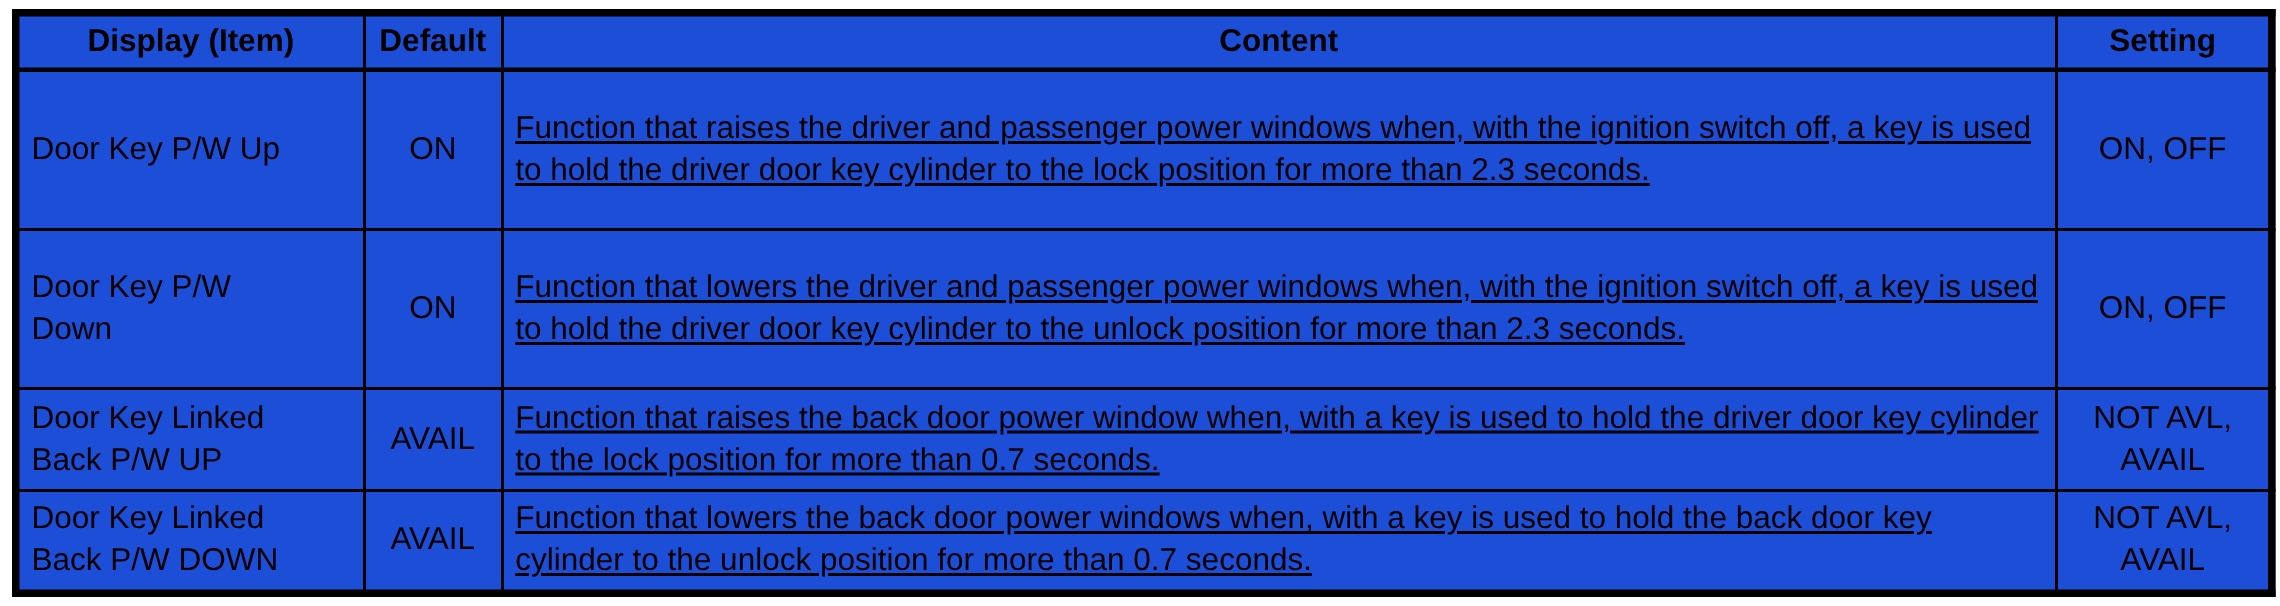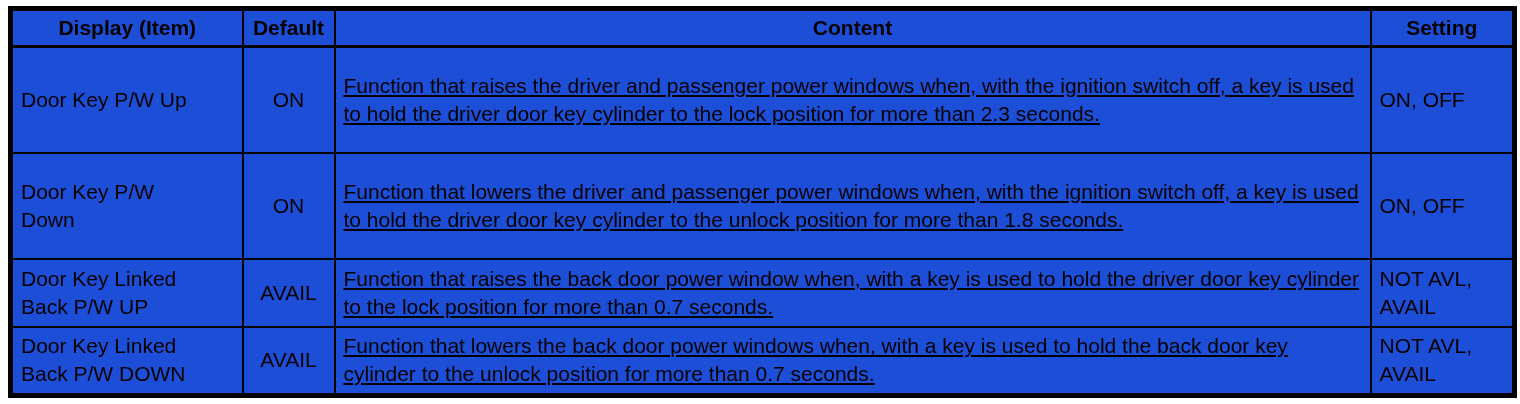--- a/index.html
+++ b/index.html
@@ -50,20 +50,21 @@
   }
   td.cell-default {
     text-align: center;
   }
   td.cell-content {
     text-align: left;
     padding: 6px 8px;
     text-decoration: underline;
   }
   td.cell-setting {
+    text-align: center;
     white-space: pre-line;
     margin-left: 33px;
   }
   tr.row-tall  { height: 104px; }
   tr.row-short { height: 58px; }
 </style>
 </head>
 <body>
 
 <div class="page">
@@ -86,21 +87,21 @@
       <tr class="row-tall">
         <td class="cell-display">Door Key P/W Up</td>
         <td class="cell-default">ON</td>
         <td class="cell-content">Function that raises the driver and passenger power windows when, with the ignition switch off, a key is used to hold the driver door key cylinder to the lock position for more than 2.3 seconds.</td>
         <td class="cell-setting">ON, OFF</td>
       </tr>
       <tr class="row-tall">
         <td class="cell-display">Door Key P/W
 Down</td>
         <td class="cell-default">ON</td>
-        <td class="cell-content">Function that lowers the driver and passenger power windows when, with the ignition switch off, a key is used to hold the driver door key cylinder to the unlock position for more than 1.8 seconds.</td>
+        <td class="cell-content">Function that lowers the driver and passenger power windows when, with the ignition switch off, a key is used to hold the driver door key cylinder to the unlock position for more than 2.3 seconds.</td>
         <td class="cell-setting">ON, OFF</td>
       </tr>
       <tr class="row-short">
         <td class="cell-display">Door Key Linked
 Back P/W UP</td>
         <td class="cell-default">AVAIL</td>
         <td class="cell-content">Function that raises the back door power window when, with a key is used to hold the driver door key cylinder to the lock position for more than 0.7 seconds.</td>
         <td class="cell-setting">NOT AVL,
 AVAIL</td>
       </tr>

